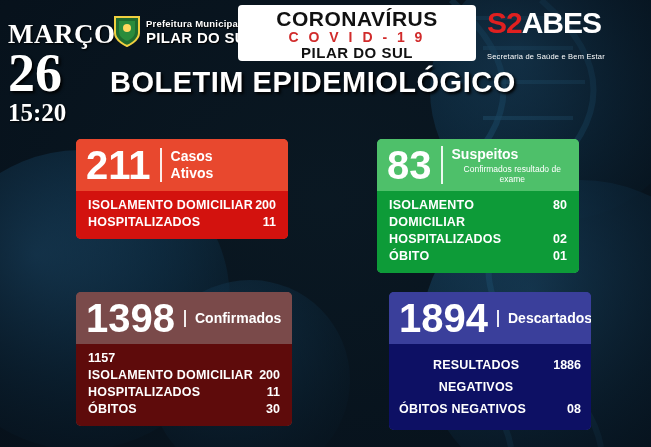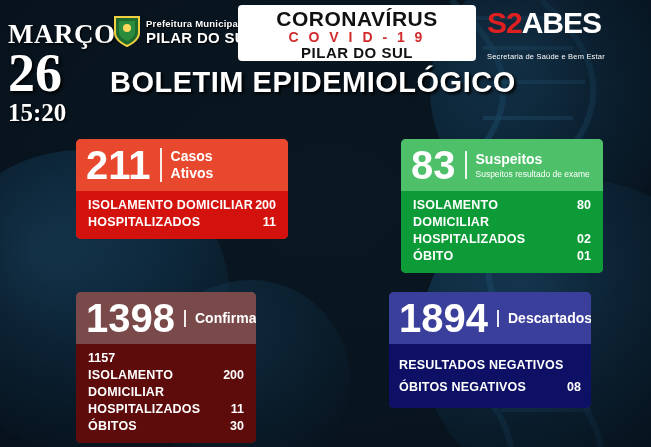--- a/index.html
+++ b/index.html
@@ -91,25 +91,25 @@
   .card .body { padding:6px 12px 8px 12px; }
   .row { display:flex; justify-content:space-between; font-weight:bold; font-size:12.5px; line-height:17px; }
   .row .lbl { letter-spacing:.2px; }
   .row .val { text-align:right; }
 
   
   #card-ativos     { left:76px;  top:139px; width:212px; background:#e8482e; }
   #card-ativos .head { background:#e8482e; }
   #card-ativos .body { background:#d3120e; }
 
-  #card-suspeitos  { left:377px; top:139px; width:202px; background:#4ec06a;margin-left:24px; }
+  #card-suspeitos  { left:377px; top:139px; width:202px; background:#4ec06a; }
   #card-suspeitos .head { background:#4ec06a; }
   #card-suspeitos .body { background:#0d9b38; }
 
-  #card-confirmados{ left:76px;  top:292px; width:180px; background:#7a4a4a; }
+  #card-confirmados{ left:76px;  top:292px; width:216px; background:#7a4a4a; }
   #card-confirmados .head { background:#7a4a4a; }
   #card-confirmados .body { background:#5e0b0b; }
 
   #card-descartados{ left:377px; top:292px; width:202px; background:#3a3f9b;margin-left:12px; }
   #card-descartados .head { background:#3a3f9b; }
   #card-descartados .body { background:#0d1064; }
 
   #card-suspeitos .body .row,
   #card-descartados .body .row { font-size:12.5px; }
   #card-descartados .body { text-align:center; padding:10px 10px 10px 10px;}
@@ -198,21 +198,21 @@
       <span class="val">11</span>
     </div>
   </div>
 </div>
 
 <div class="card" id="card-suspeitos">
   <div class="head">
     <div class="bignum">83</div>
     <div class="titlewrap">
       <div class="title">Suspeitos</div>
-      <div class="subtitle">Suspeitos resultado de exame</div>
+      <div class="subtitle">Confirmados resultado de exame</div>
     </div>
   </div>
   <div class="body">
     <div class="row">
       <span class="lbl">ISOLAMENTO DOMICILIAR</span>
       <span class="val">80</span>
     </div>
     <div class="row">
       <span class="lbl">HOSPITALIZADOS</span>
       <span class="val">02</span>
@@ -253,19 +253,20 @@
 <div class="card" id="card-descartados">
   <div class="head">
     <div class="bignum">1894</div>
     <div class="titlewrap">
       <div class="title">Descartados</div>
     </div>
   </div>
   <div class="body">
     <div class="row">
       <span class="lbl">RESULTADOS NEGATIVOS</span>
+      <span class="val">1886</span>
     </div>
     <div class="row">
       <span class="lbl">ÓBITOS NEGATIVOS</span>
       <span class="val">08</span>
     </div>
   </div>
 </div>
 
 </body></html>

